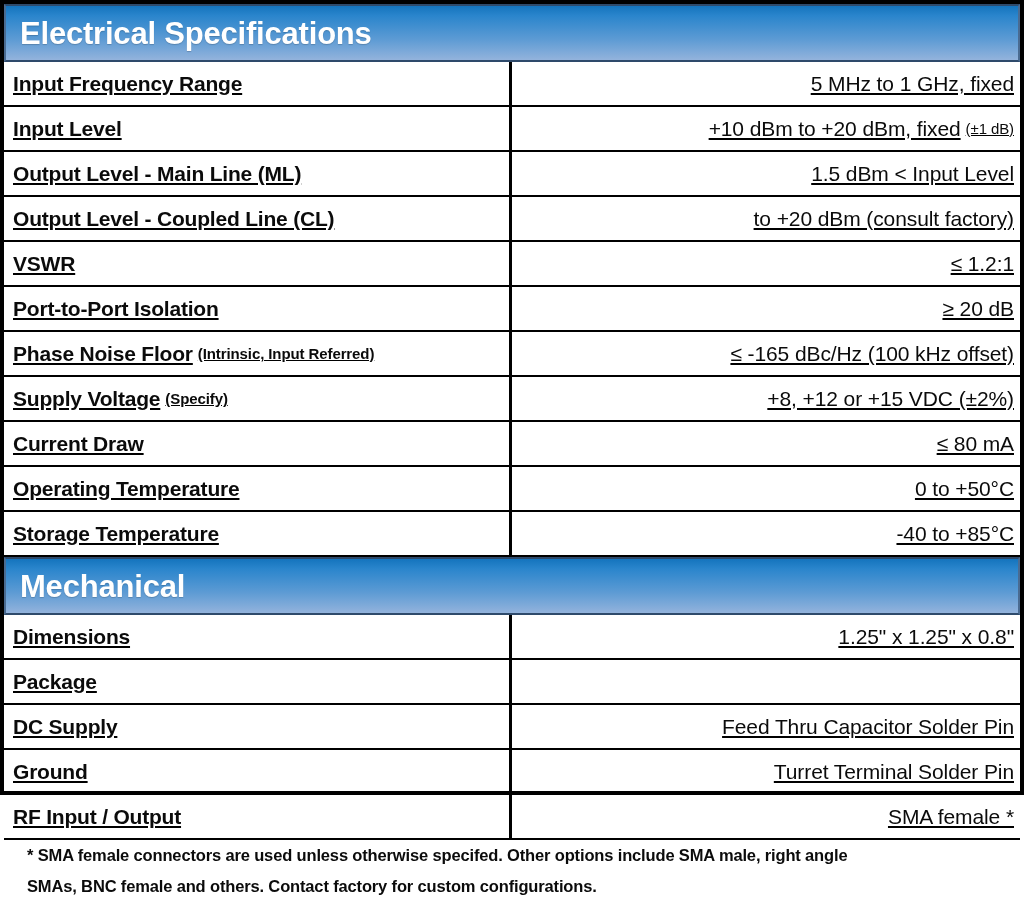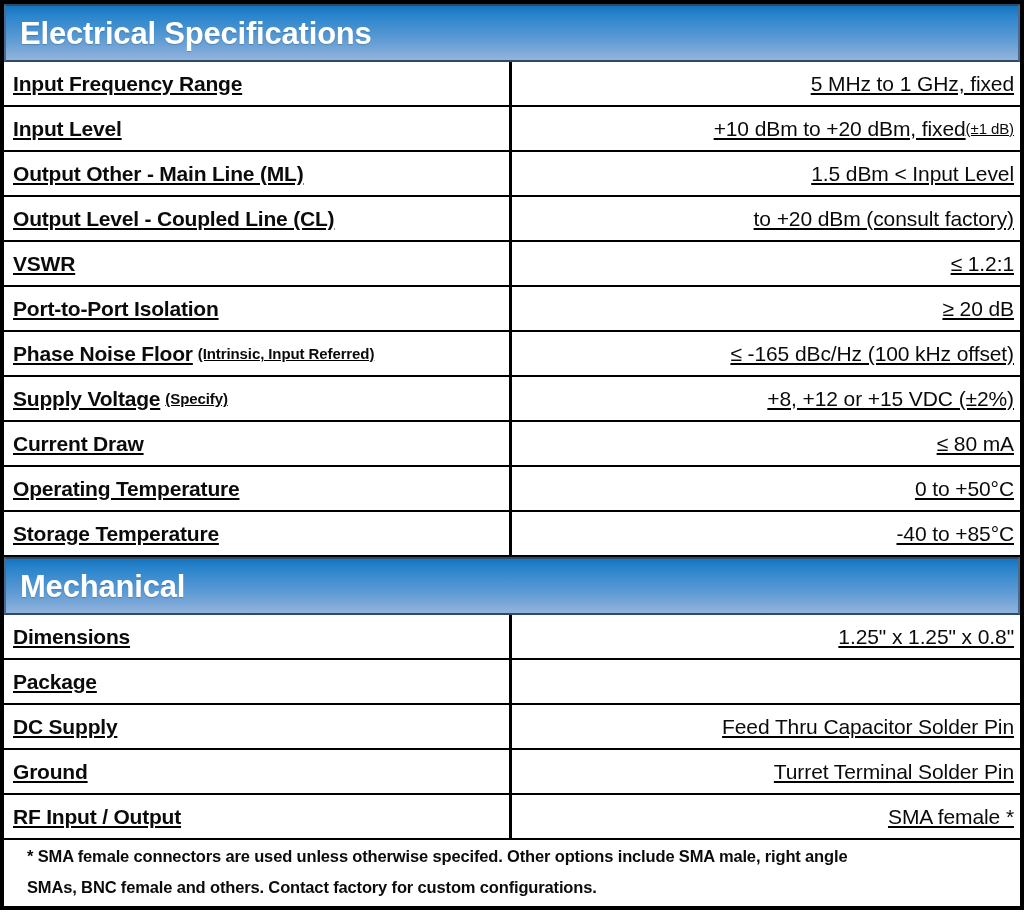--- a/index.html
+++ b/index.html
@@ -10,21 +10,21 @@
   body {
     width: 1024px;
     height: 921px;
     font-family: "Liberation Sans", sans-serif;
     overflow: hidden;
   }
 
   .spec-sheet {
     box-sizing: border-box;
     width: 1024px;
-    height: 910px;
+    height: 795px;
     border: 4px solid #000000;
     background: #ffffff;
     display: flex;
     flex-direction: column;
   }
 
   
   .section-header {
     box-sizing: border-box;
     height: 58px;
@@ -102,20 +102,21 @@
   .value-main {
     font-size: 21px;
     font-weight: normal;
     color: #0b0b0b;
     letter-spacing: -0.1px;
   }
   .value-sub {
     font-size: 15px;
     font-weight: normal;
     color: #0b0b0b;
+    margin-left: 5px;
     letter-spacing: -0.1px;
   }
 
   
   .footnote {
     box-sizing: border-box;
     flex: 1 1 auto;
     display: flex;
     flex-direction: column;
     justify-content: center;
@@ -155,21 +156,21 @@
         <span class="label-main">Input Level</span>
       </div>
       <div class="cell-value">
         <span class="value-main">+10 dBm to +20 dBm, fixed</span>
         <span class="value-sub">(±1 dB)</span>
       </div>
     </div>
 
     <div class="spec-row">
       <div class="cell-label">
-        <span class="label-main">Output Other - Main Line (ML)</span>
+        <span class="label-main">Output Level - Main Line (ML)</span>
       </div>
       <div class="cell-value">
         <span class="value-main">1.5 dBm &lt; Input Level</span>
       </div>
     </div>
 
     <div class="spec-row">
       <div class="cell-label">
         <span class="label-main">Output Level - Coupled Line (CL)</span>
       </div>

